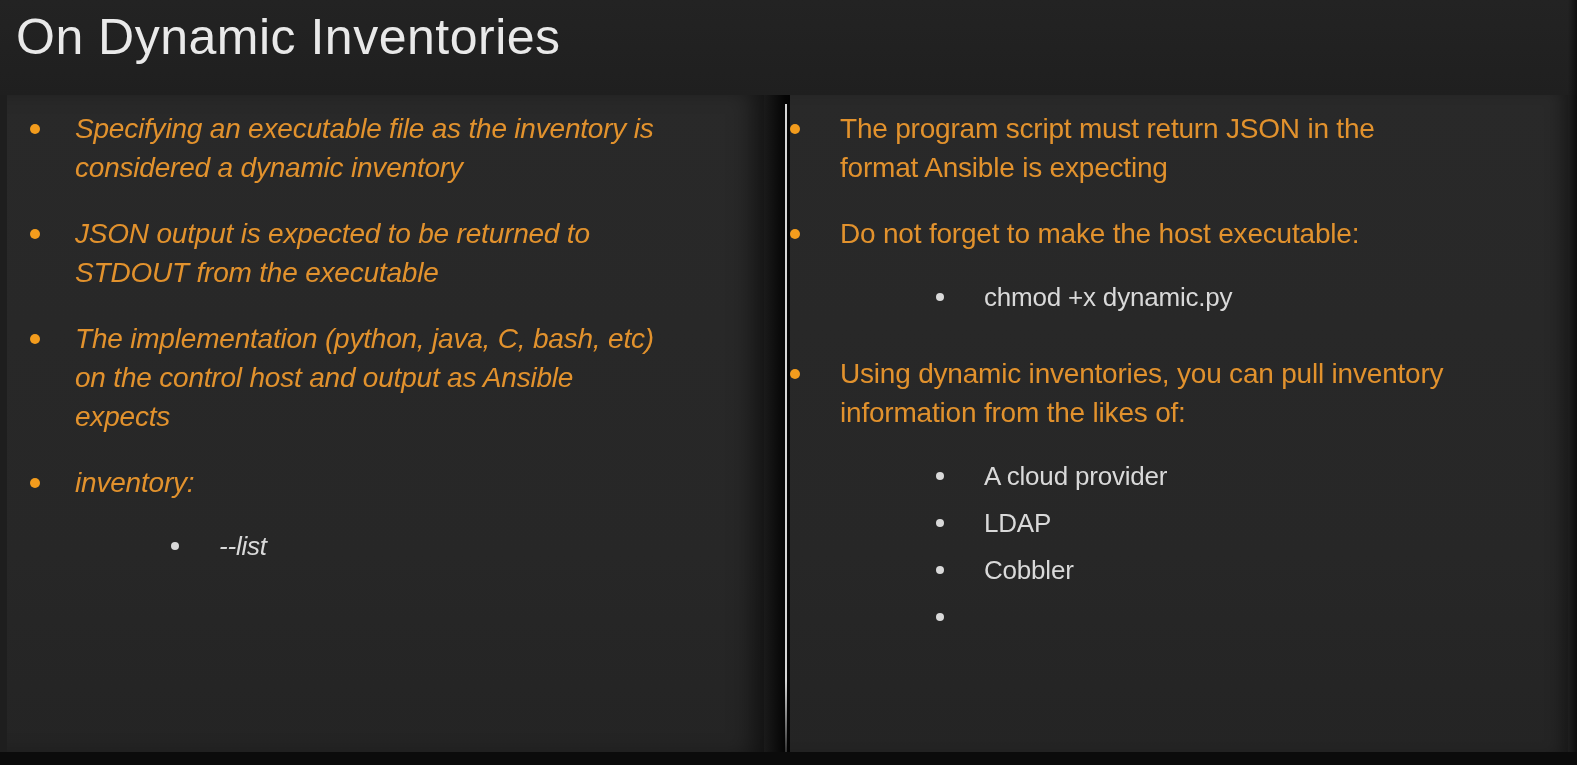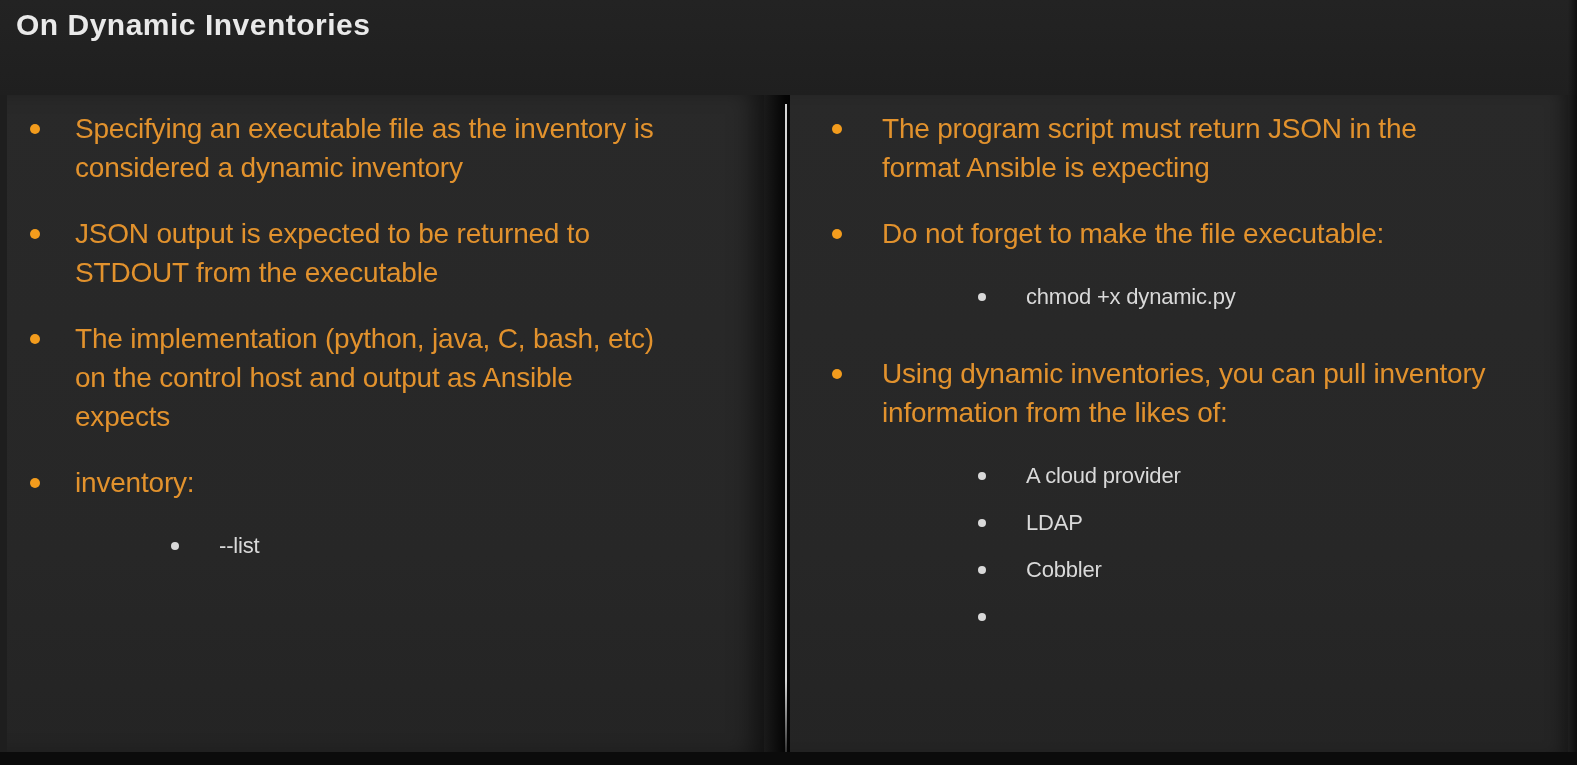--- a/index.html
+++ b/index.html
@@ -21,21 +21,21 @@
     background:var(--background);
     overflow:hidden;
   }
   
   .title-band{
     position:absolute;left:0;top:0;width:100%;height:95px;
     background:linear-gradient(to bottom,#232323,#1f1f1f);
   }
   .slide-title{
     position:absolute;left:16px;top:8px;
-    font-size:30px;font-weight:700;letter-spacing:0.5px;
+    font-size:50px;font-weight:400;letter-spacing:0.5px;
     color:var(--title-text);
     white-space:nowrap;
   }
   
   .panel{
     position:absolute;top:95px;bottom:13px;
     background:linear-gradient(to bottom,#292929 0%,#272727 70%,#242424 100%);
   }
   .panel.left{
     left:7px;width:757px;
@@ -62,22 +62,22 @@
     position:absolute;right:0;top:0;width:9px;height:100%;
     background:linear-gradient(to right,rgba(0,0,0,0),rgba(0,0,0,0.55));
   }
   
   ul{list-style:none;}
   .bullets{padding-top:14px;}
   .bullet{
     display:flex;align-items:flex-start;
     margin-bottom:27px;
   }
-  .panel.left .bullet{padding-left:23px;}
-  .panel.right .bullet{padding-left:42px;}
+  .panel.left .bullet{padding-left:23px;font-style:italic;}
+  .panel.right .bullet{}
   .dot{
     flex:0 0 auto;width:10px;height:10px;border-radius:50%;
     background:var(--bullet-dot);
     margin-top:15px;
   }
   .panel.left .bullet .btext{margin-left:35px;}
   .panel.right .bullet .btext{margin-left:40px;}
   .btext{
     color:var(--bullet-orange);
     font-size:28px;line-height:39px;letter-spacing:-0.2px;
@@ -91,21 +91,21 @@
     padding-left:96px;
   }
   .sub .sdot{
     flex:0 0 auto;width:8px;height:8px;border-radius:50%;
     background:var(--sub-text);
     margin-top:13px;
   }
   .sub .stext{
     margin-left:40px;
     color:var(--sub-text);
-    font-size:22px;line-height:34px;letter-spacing:-0.2px;
+    font-size:26px;line-height:34px;letter-spacing:-0.2px;
     white-space:nowrap;
   }
 </style>
 </head>
 <body>
 
 <div class="slide">
 
   <div class="title-band">
     <h1 class="slide-title">On Dynamic Inventories</h1>
@@ -165,21 +165,21 @@
         <span class="dot"></span>
         <div class="btext">
           <div class="line">The program script must return JSON in the</div>
           <div class="line">format Ansible is expecting</div>
         </div>
       </li>
 
       <li class="bullet">
         <span class="dot"></span>
         <div class="btext">
-          <div class="line">Do not forget to make the file executable:</div>
+          <div class="line">Do not forget to make the host executable:</div>
           <ul class="subs">
             <li class="sub">
               <span class="sdot"></span>
               <span class="stext">chmod +x dynamic.py</span>
             </li>
           </ul>
         </div>
       </li>
 
       <li class="bullet">

